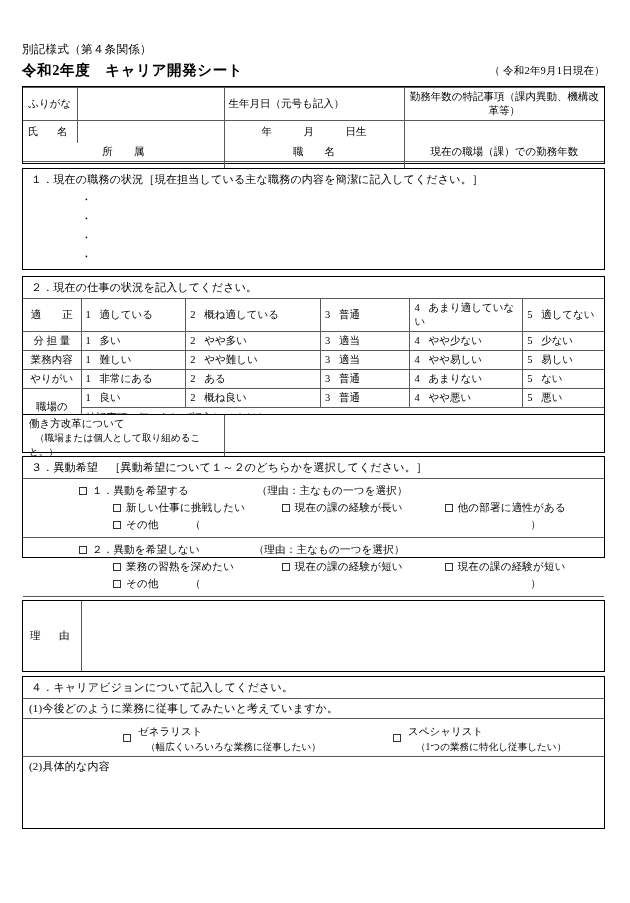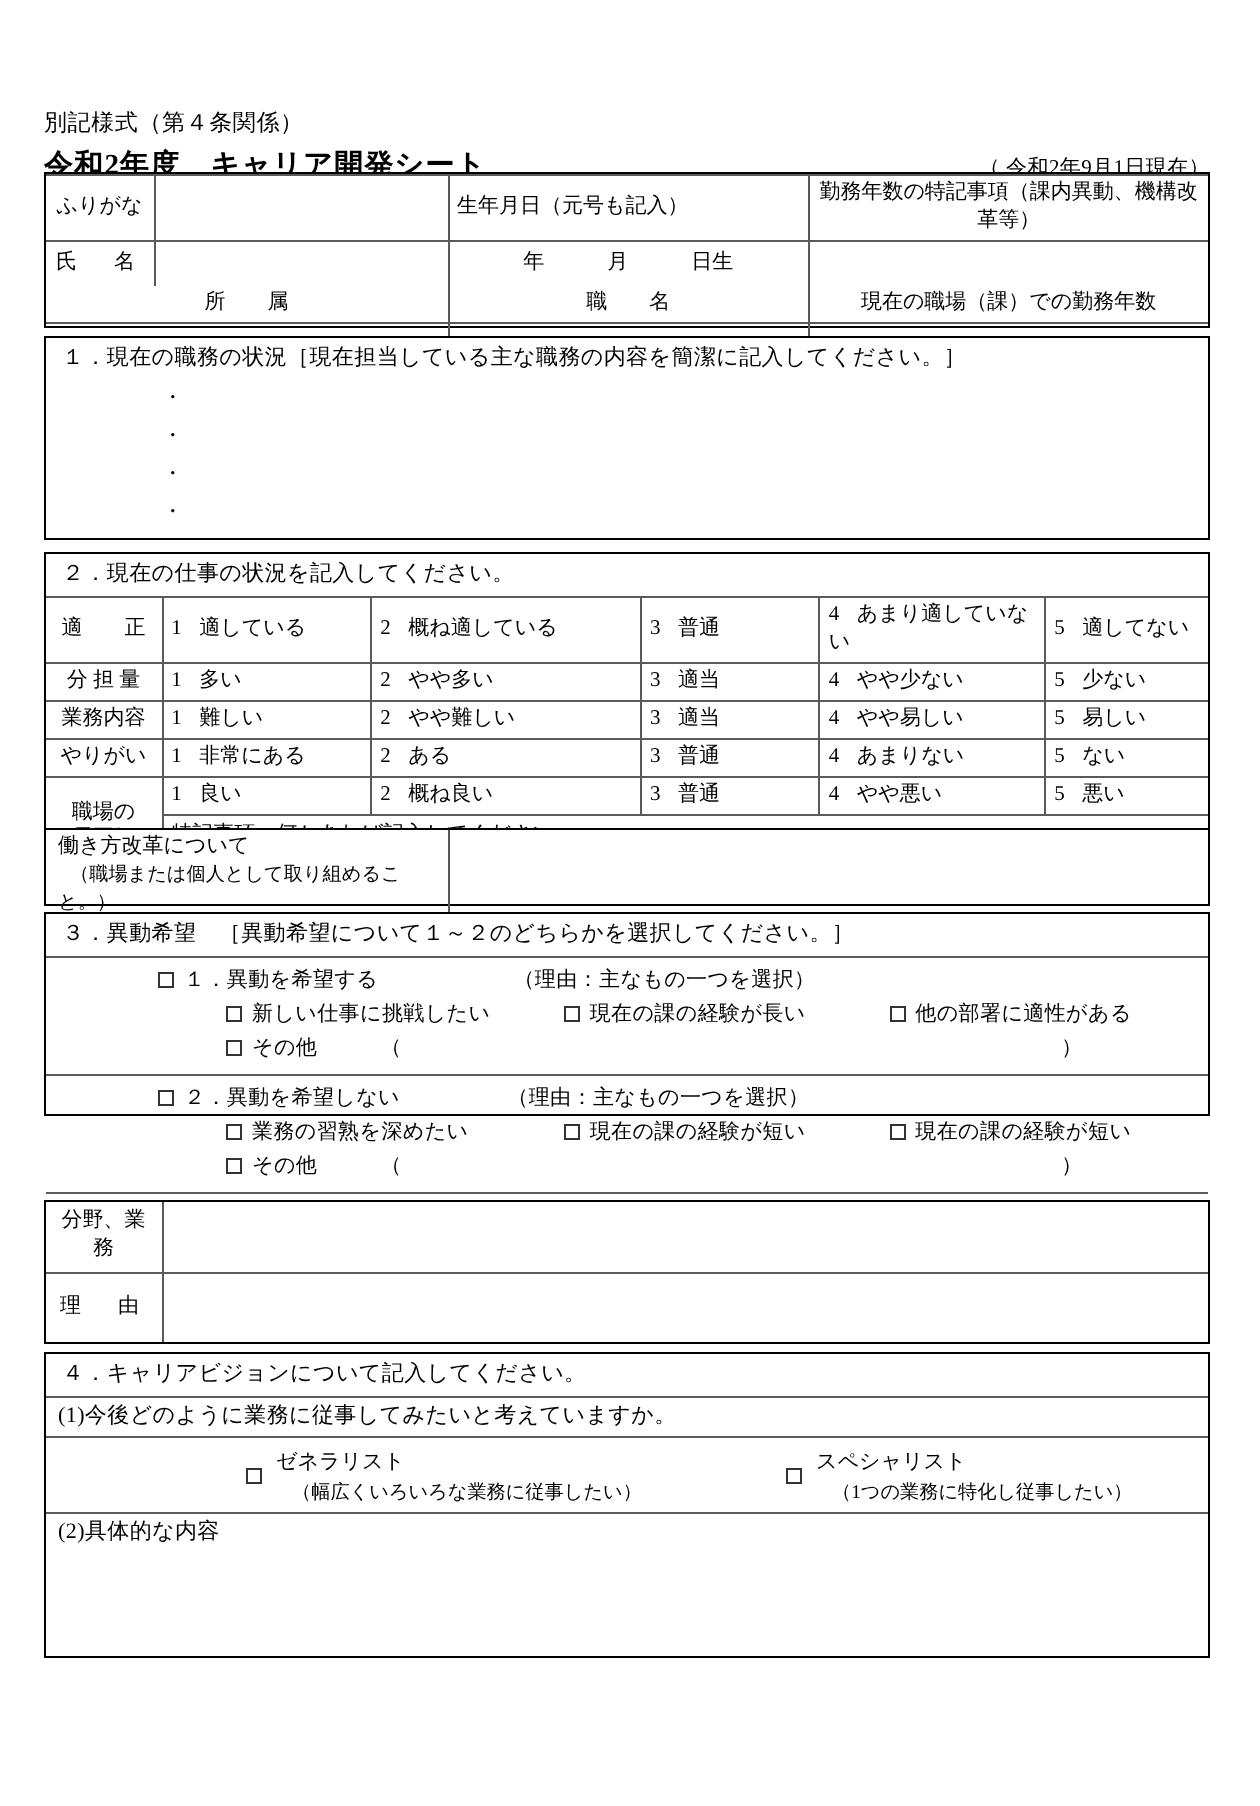--- a/index.html
+++ b/index.html
@@ -19,21 +19,21 @@
     position: absolute;
     left: 0; top: 0;
     width: 630px;
     height: 903px;
   }
 
   
   .head-wrap {
     position: absolute;
     left: 22px;
-    top: 54px;
+    top: 41px;
     width: 583px;
   }
   .head-line1 {
     font-size: 11.5px;
     letter-spacing: .3px;
     line-height: 16px;
   }
   .head-line2 {
     display: flex;
     align-items: flex-end;
@@ -321,24 +321,20 @@
   </div>
 
   <div class="frame" style="top:600px; height:72px;">
     <table class="t" style="height:100%;">
       <colgroup>
           <col style="width:10.0%">
           <col style="width:90.0%">
         </colgroup>
       <tbody>
         <tr style="height:50%;">
-          <td class="ctr">分野、業務</td>
-          <td></td>
-        </tr>
-        <tr style="height:50%;">
           <td class="ctr sp1">理　由</td>
           <td></td>
         </tr>
       </tbody>
     </table>
   </div>
 
   <div class="frame" style="top:676px; height:153px;">
     <div class="sect-head" style="border-bottom:0.9px solid #5a5a5a;">４．キャリアビジョンについて記入してください。</div>
     <div class="sect-head" style="border-bottom:0.9px solid #5a5a5a; padding:2px 6px;">(1)今後どのように業務に従事してみたいと考えていますか。</div>

